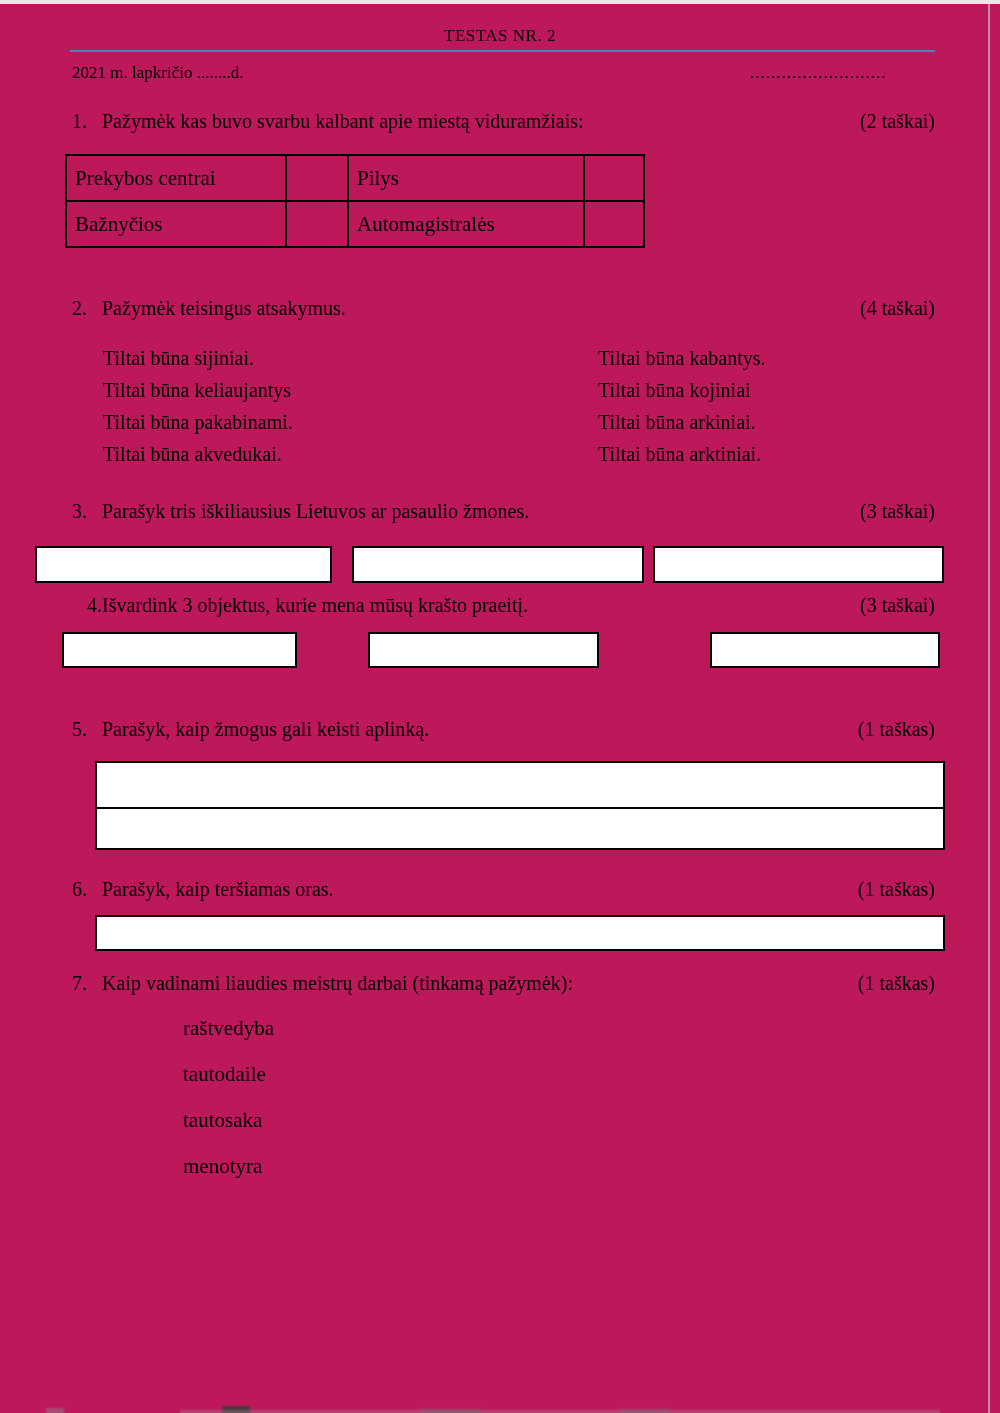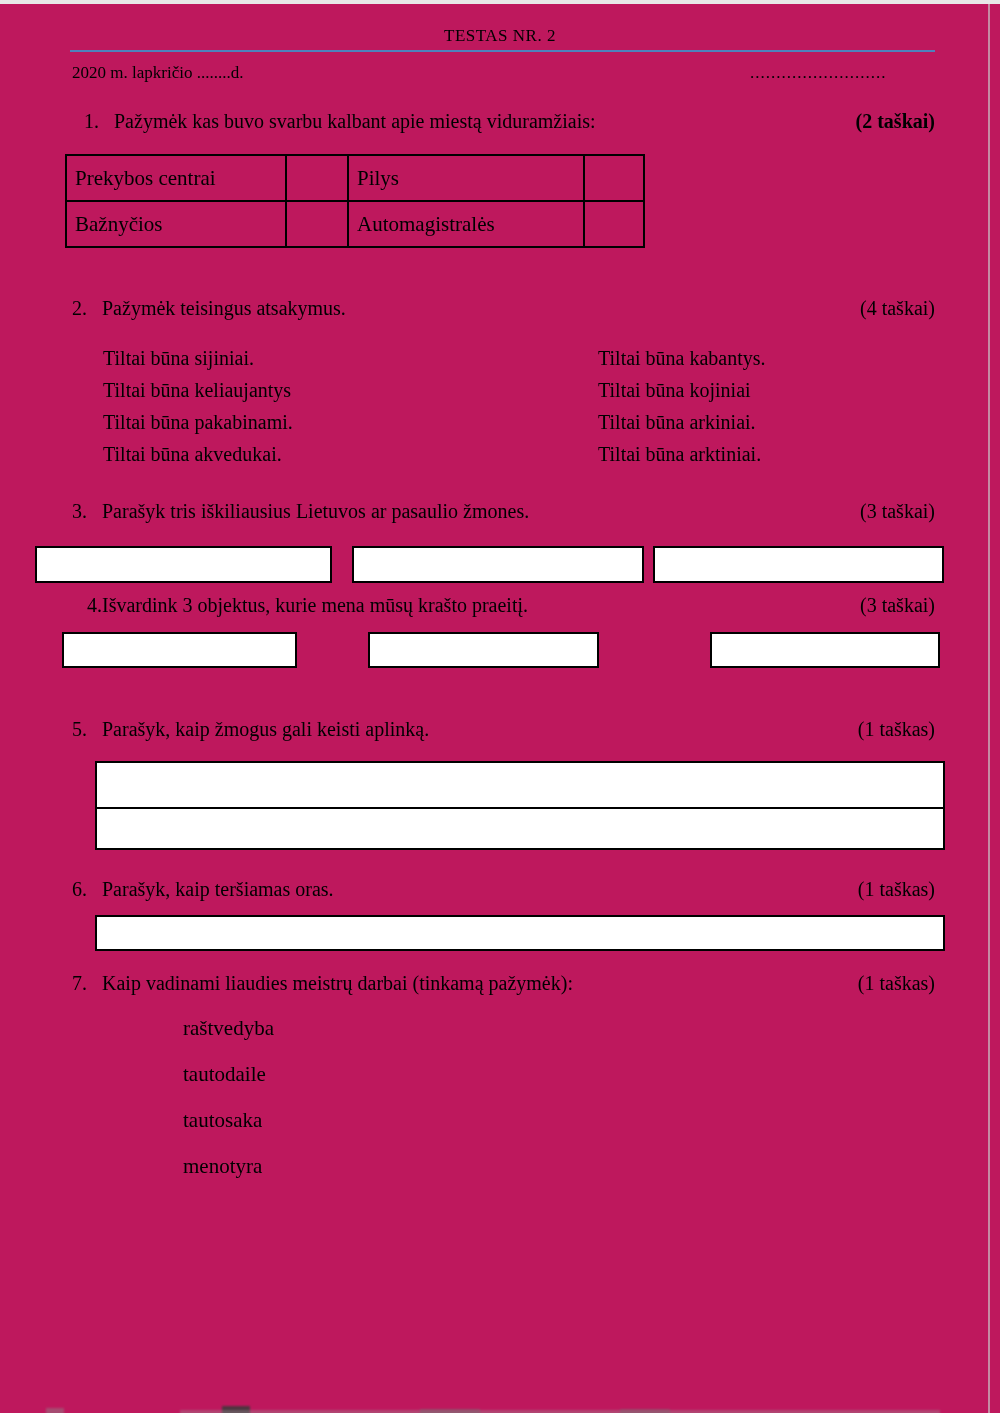--- a/index.html
+++ b/index.html
@@ -72,27 +72,27 @@
   }
   .smudge { filter: blur(1px); }
 </style>
 </head>
 <body>
 
 <div class="page">
 
   <div class="abs title">TESTAS NR. 2</div>
   <div class="abs rule"></div>
-  <div class="abs date-line">2020 m. lapkričio ........d.</div>
+  <div class="abs date-line">2021 m. lapkričio ........d.</div>
   <div class="abs name-dots">..........................</div>
 
-  <div class="abs qhead" style="top:106px; left:84px;">
+  <div class="abs qhead" style="top:106px; left:72px;">
     <span class="qnum">1.</span><span>Pažymėk kas buvo svarbu kalbant apie miestą viduramžiais:</span>
   </div>
-  <div class="abs points" style="top:106px;font-weight:bold;">(2 taškai)</div>
+  <div class="abs points" style="top:106px;">(2 taškai)</div>
 
   <table class="q1-table">
     <tbody>
         <tr>
       <td class="cw1">Prekybos centrai</td>
       <td class="cw2"></td>
       <td class="cw3">Pilys</td>
       <td class="cw4"></td>
     </tr>
     <tr>

